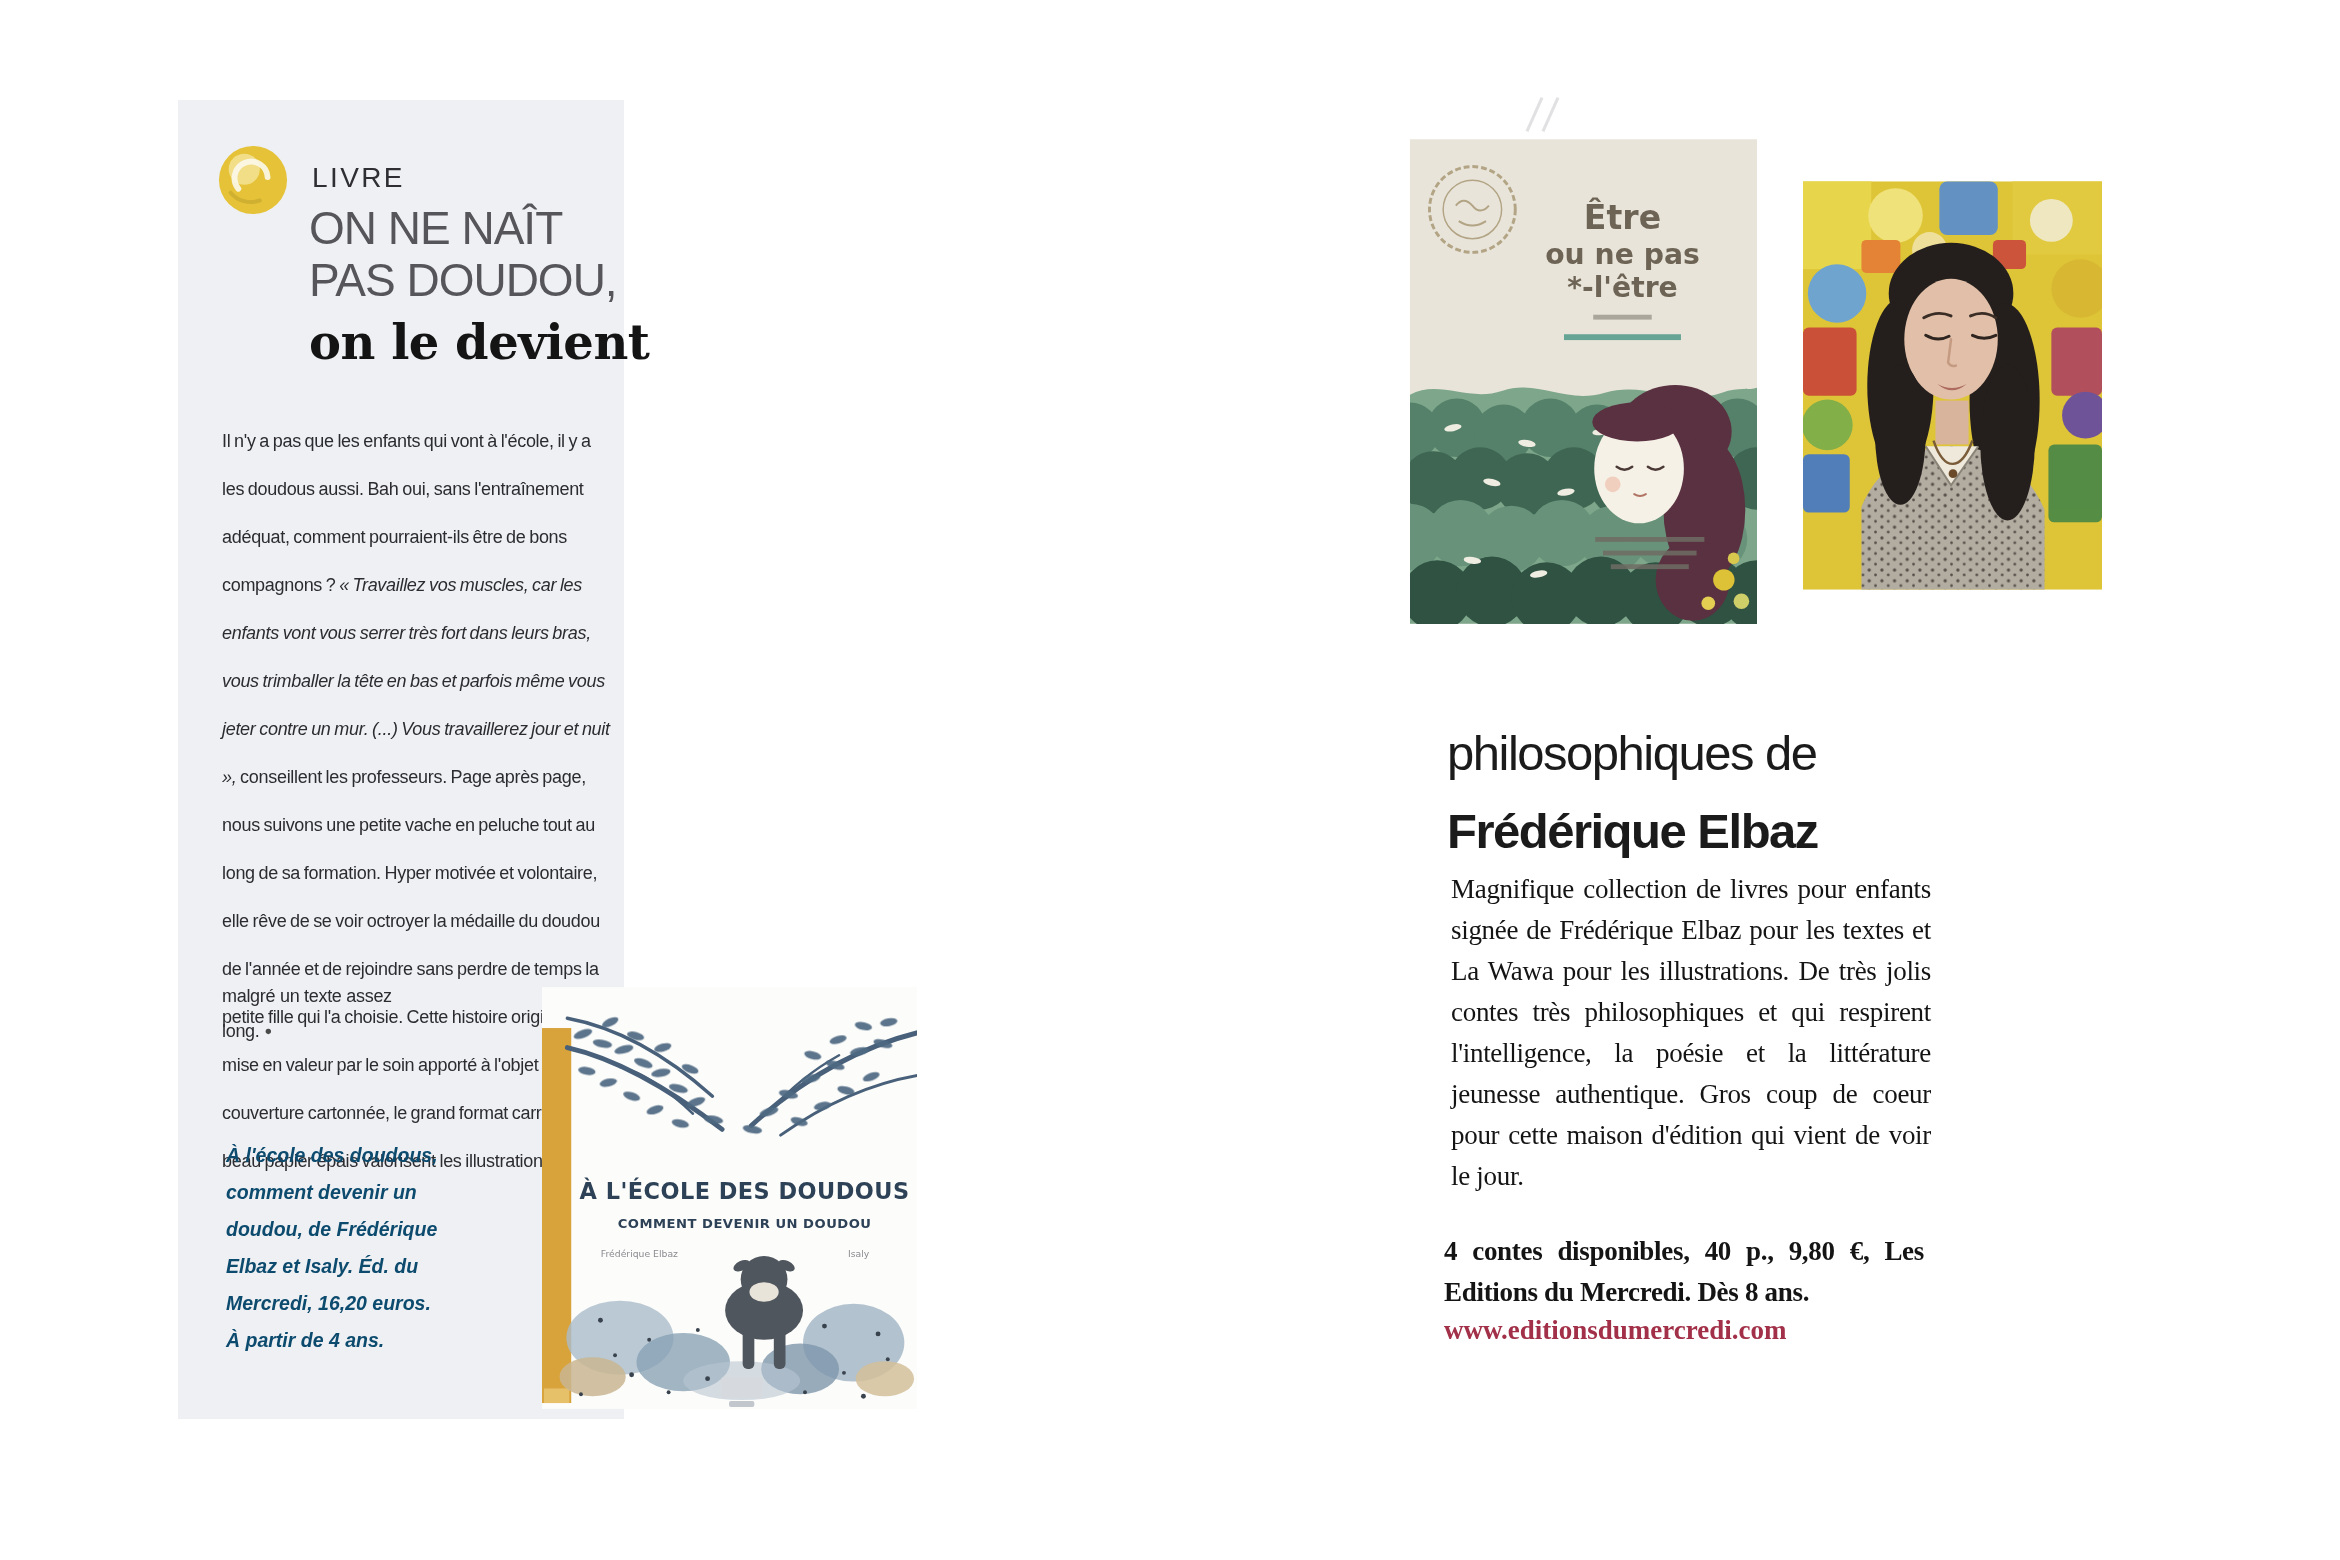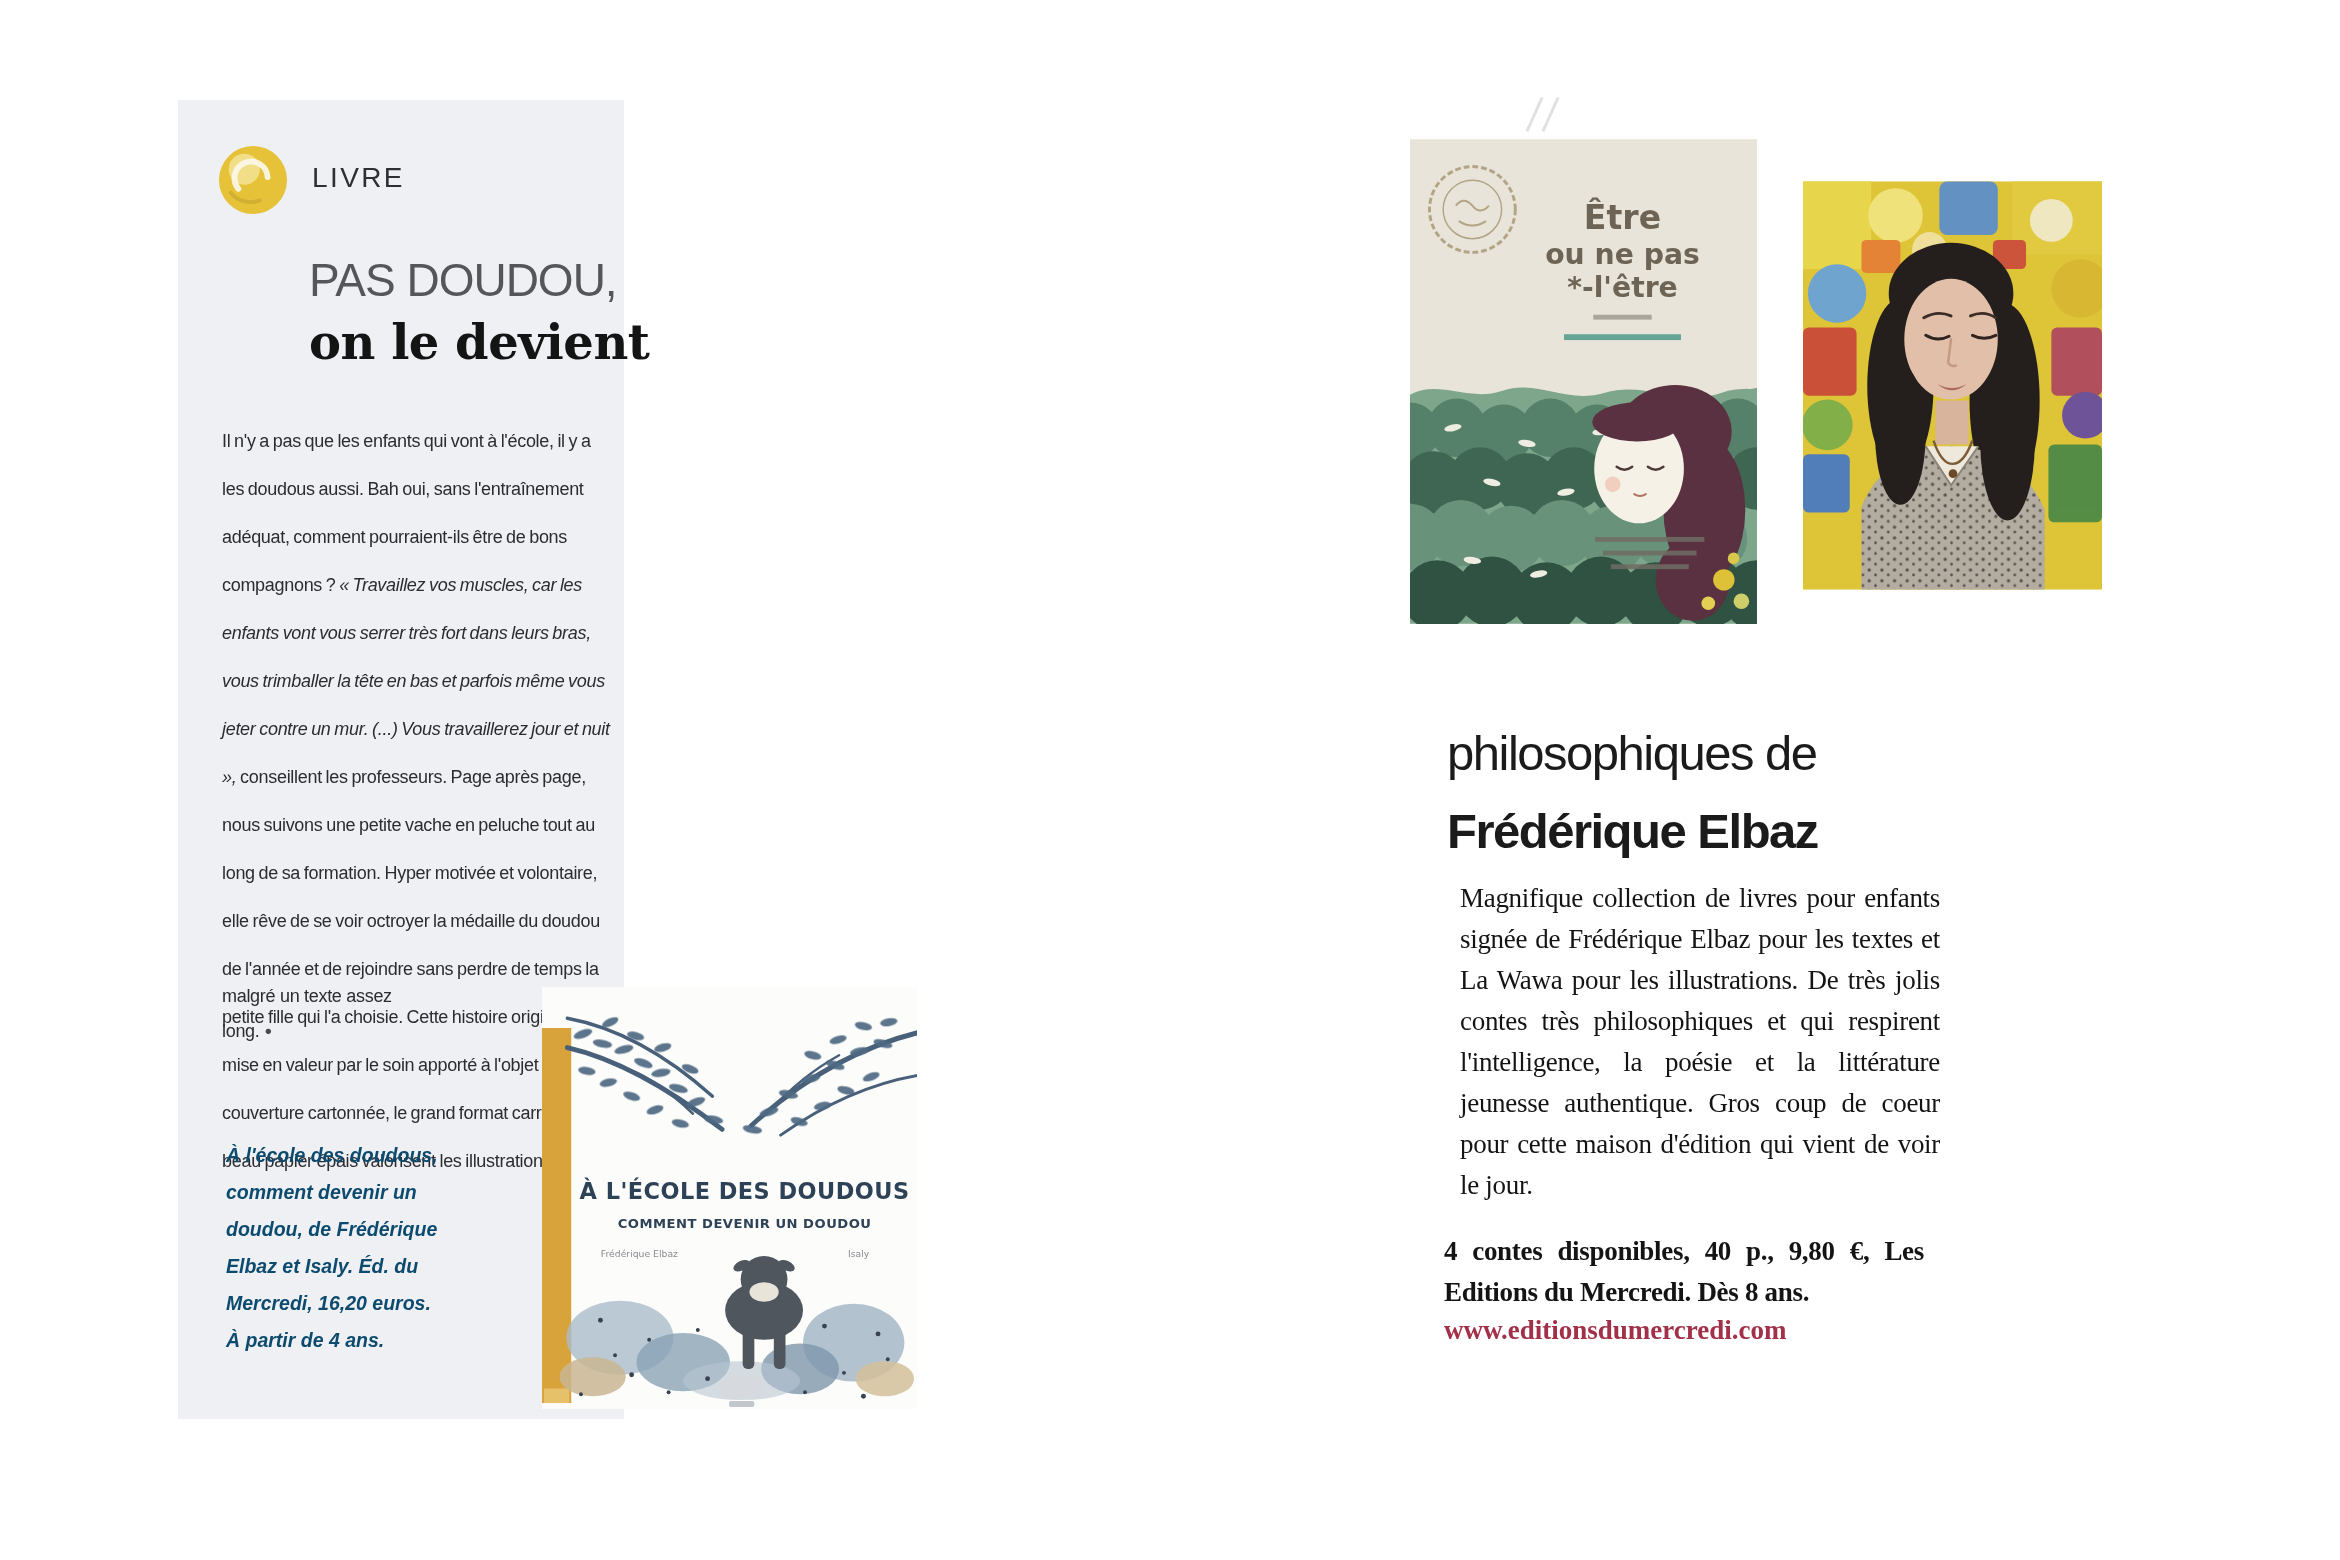--- a/index.html
+++ b/index.html
@@ -32,21 +32,21 @@
   #photo{left:1803px;top:181px;width:299px;height:409px;}
   .pencil{left:1533px;top:96px;width:2.9px;height:37px;background:#c9c9cc;opacity:.55;
           transform:rotate(24deg);}
   #pencil2{left:1549px;}
   .r-hl{left:1447px;width:527px;font-size:49px;line-height:78px;letter-spacing:-1.5px;
         color:#1b1b1b;font-weight:400;}
   #rhl1{top:636px;} #rhl2{top:714px;}
   #rhl3{top:792px;font-weight:700;}
   #r-body{left:1444px;top:862px;width:480px;font-size:27px;line-height:41px;
           font-family:"Liberation Serif",serif;text-align:justify;color:#141414;
-          letter-spacing:-0.3px;margin:16px;}
+          letter-spacing:-0.3px;margin:7px;}
   #r-details{left:1444px;top:1231px;width:480px;font-size:27px;line-height:41px;
           font-family:"Liberation Serif",serif;text-align:justify;color:#141414;
           letter-spacing:-0.3px;margin:0;font-weight:bold;}
   #r-link{left:1444px;top:1315px;font-size:27px;font-weight:700;
           font-family:"Liberation Serif",serif;color:#a23048;text-decoration:none;}
 </style>
 </head>
 <body>
 
 <div id="canvas">
@@ -57,20 +57,21 @@
   <span class="abs" id="livre-icon">
     <svg width="72" height="72" viewBox="0 0 74 74">
       <circle cx="37" cy="37" r="35" fill="#e5c238"></circle>
       <circle cx="28" cy="26" r="16" fill="#f4e394" opacity=".85"></circle>
       <path d="M22,46 a17,17 0 1 1 30,-12" fill="none" stroke="#fbf8ec" stroke-width="6" stroke-linecap="round" opacity=".9"></path>
       <path d="M14,50 a27,27 0 0 0 30,8" fill="none" stroke="#c2a32c" stroke-width="4" stroke-linecap="round" opacity=".6"></path>
     </svg>
   </span>
 
   <div class="abs" id="kicker">LIVRE</div>
+  <div class="abs hl-light" id="hl1">ON NE NAÎT</div>
   <div class="abs hl-light" id="hl2">PAS DOUDOU,</div>
   <div class="abs" id="hl-bold">on le devient</div>
 
   <p class="abs" id="left-body"><span>Il n'y a pas que les enfants qui vont à l'école, il y a les doudous aussi. Bah oui, sans l'entraînement adéquat, comment pourraient-ils être de bons compagnons ? </span><span class="italic">« Travaillez vos muscles, car les enfants vont vous serrer très fort dans leurs bras, vous trimballer la tête en bas et parfois même vous jeter contre un mur. (...) Vous travaillerez jour et nuit »,</span><span> conseillent les professeurs. Page après page, nous suivons une petite vache en peluche tout au long de sa formation. Hyper motivée et volontaire, elle rêve de se voir octroyer la médaille du doudou de l'année et de rejoindre sans perdre de temps la petite fille qui l'a choisie. Cette histoire originale est mise en valeur par le soin apporté à l'objet livre : la couverture cartonnée, le grand format carré et le beau papier épais valorisent les illustrations,</span></p>
 
   <p class="abs" id="left-body-tail"><span>malgré un texte assez long.</span><span class="endmark">●</span></p>
 
   <p class="abs" id="left-ref">À l'école des doudous, comment devenir un doudou, de Frédérique Elbaz et Isaly. Éd. du Mercredi, 16,20 euros. À partir de 4 ans.</p>
 
   <div class="abs" id="cover1">

